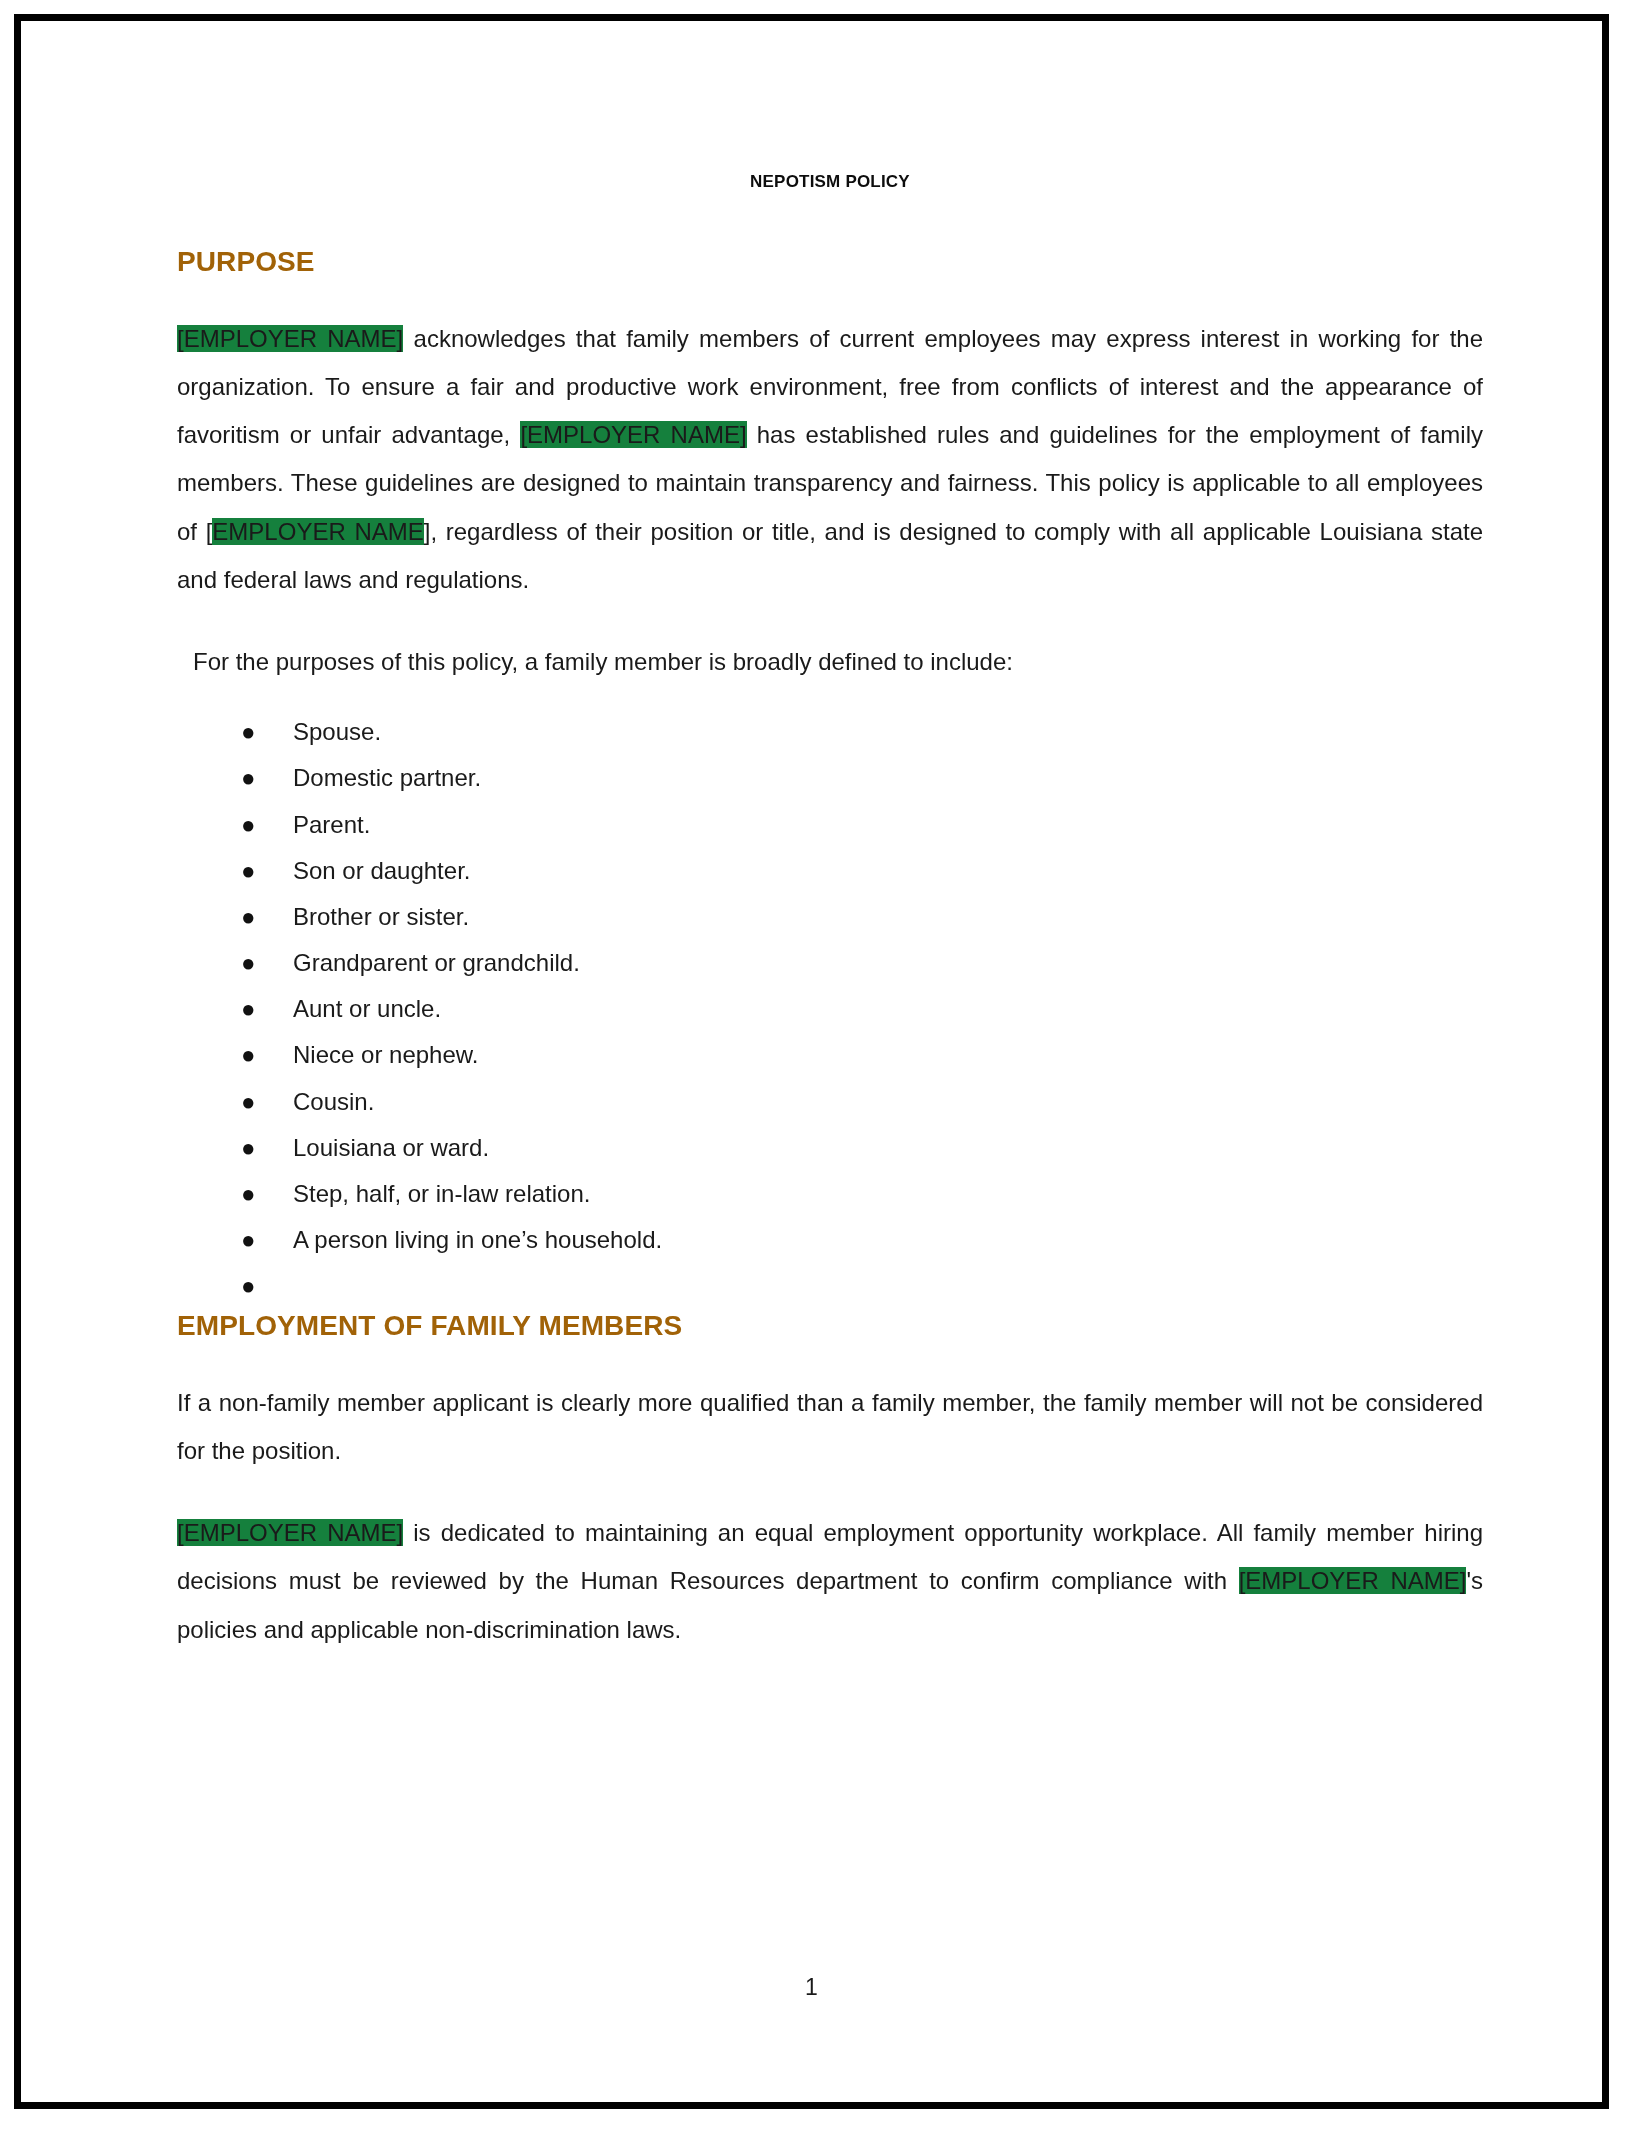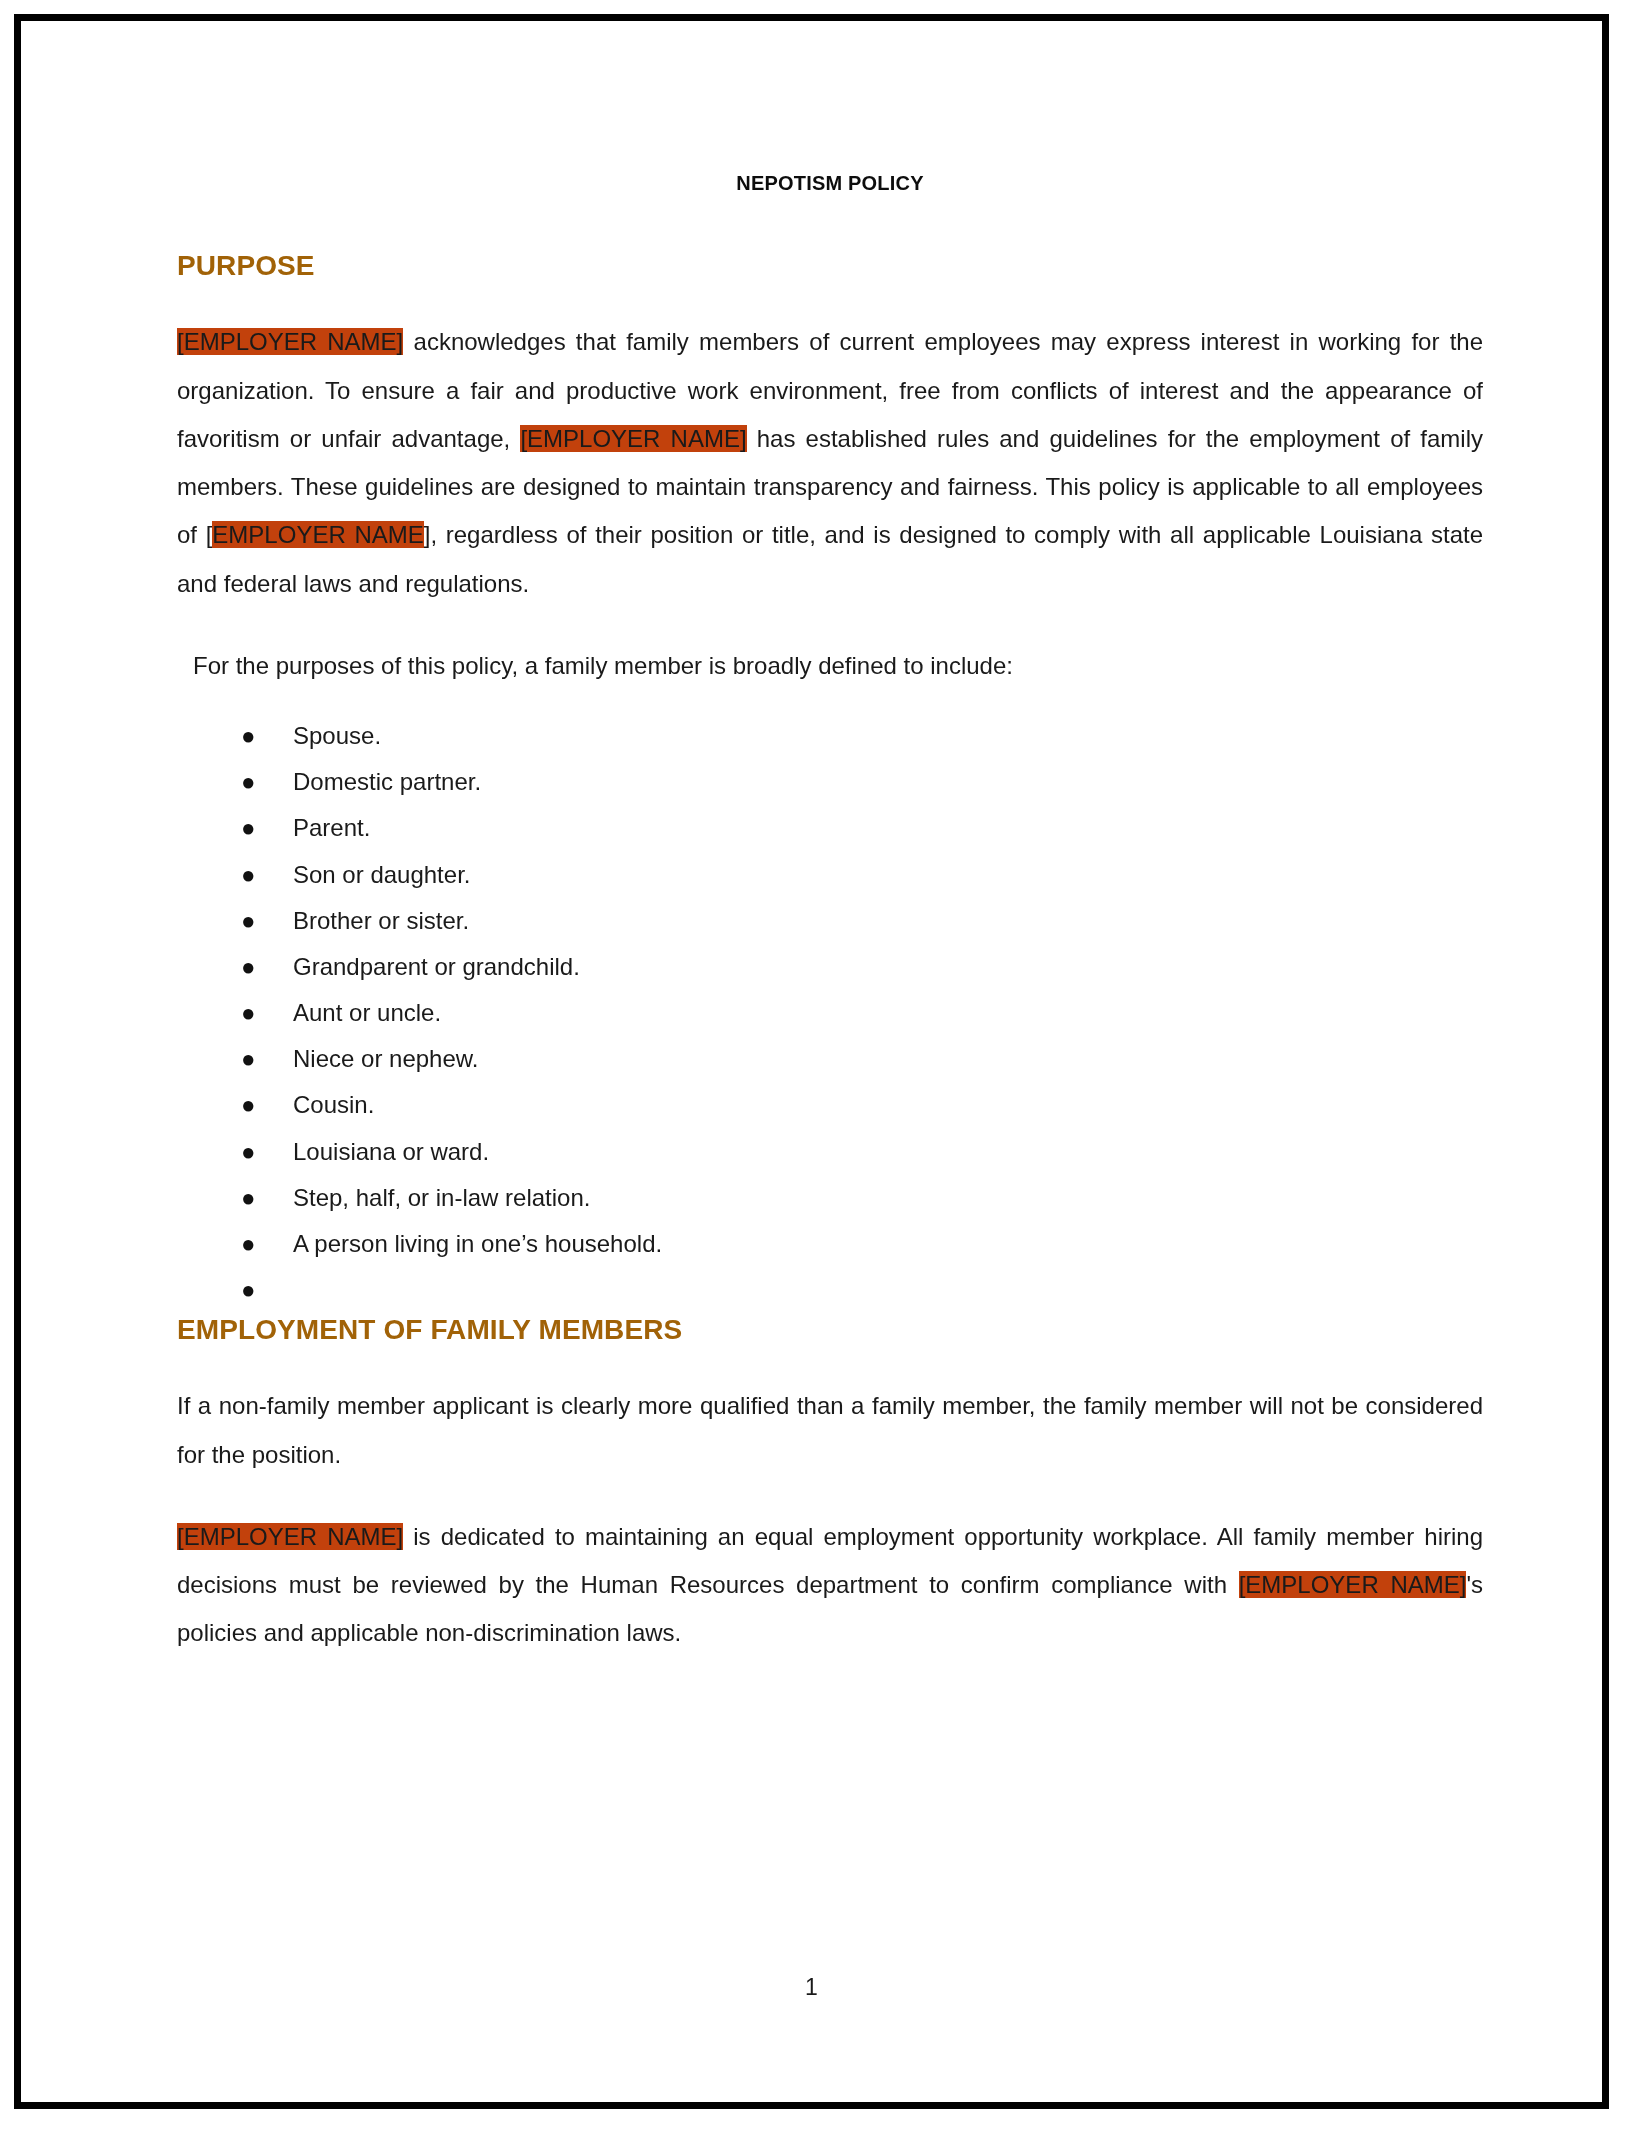--- a/index.html
+++ b/index.html
@@ -31,21 +31,21 @@
   #doc-body {
     position: absolute;
     left: 156px;
     top: 150px;
     width: 1306px;
   }
 
   .doc-title {
     text-align: center;
     font-weight: bold;
-    font-size: 20px;
+    font-size: 17px;
     letter-spacing: 0.2px;
     color: #0d0d0d;
     margin: 0 0 52px 0;
     line-height: 1.25;
   }
 
   .section-heading {
     font-weight: bold;
     font-size: 28px;
     color: #a16207;
@@ -60,21 +60,21 @@
     line-height: 2.01;
     text-align: justify;
     text-justify: inter-word;
     margin: 0 0 34px 0;
     hyphens: none;
   }
   .para.last-in-section { margin-bottom: 38px; }
   .para.lead-in { text-align: left; margin-bottom: 30px; margin-left: 16px; }
 
   .hl {
-    background-color: #c2410c;
+    background-color: #15803d;
     box-decoration-break: clone;
     -webkit-box-decoration-break: clone;
   }
 
   
   ul.family-list {
     list-style: none;
     margin: 0 0 38px 0;
     padding: 0;
   }

